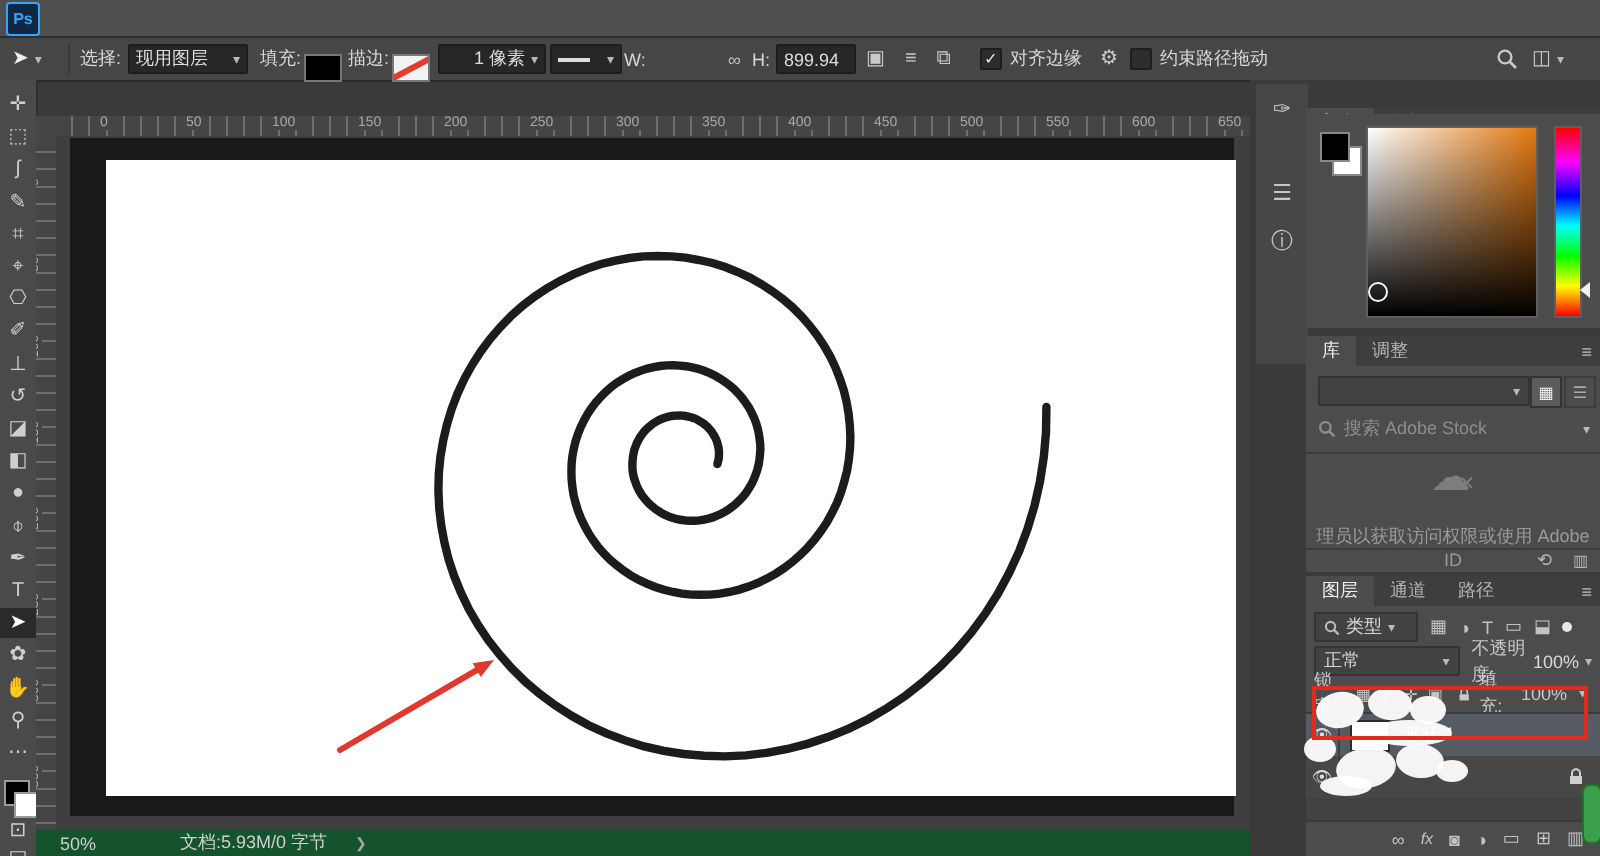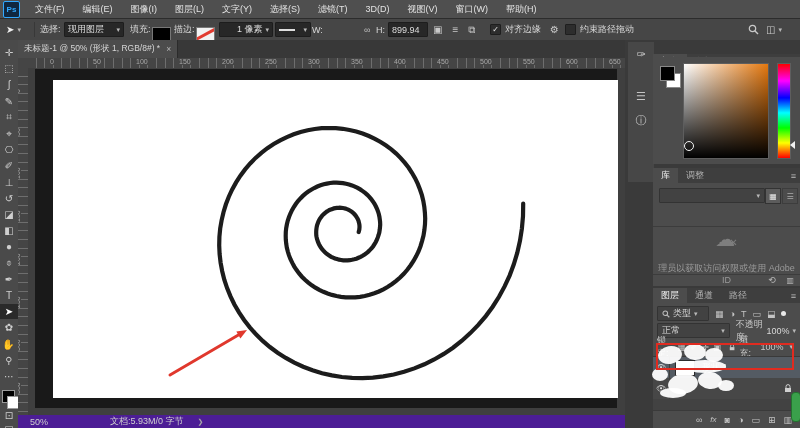--- a/index.html
+++ b/index.html
@@ -34,21 +34,21 @@
   .rulerv{position:absolute;left:18px;top:68px;width:10px;height:347px;border-right:1px solid #2b2b2b;
           background-image:repeating-linear-gradient(to bottom,#454545 0px,#454545 7.6px,#6e6e6e 7.6px,#6e6e6e 8.6px);}
   .rcorner{position:absolute;left:18px;top:58px;width:10px;height:10px;background:#454545;border-right:1px solid #2b2b2b;border-bottom:1px solid #2b2b2b;}
   .hlab{position:absolute;top:0;color:#a8a8a8;background:#454545;padding-right:2px;}
   .vlab{position:absolute;left:0;color:#a8a8a8;background:#454545;transform:rotate(-90deg);transform-origin:2px 6px;}
   
   .pasteboard{position:absolute;left:28px;top:68px;width:597px;height:347px;background:#3f3f3f;}
   .docframe{position:absolute;left:7px;top:1px;width:582px;height:339px;background:#191919;}
   .docwhite{position:absolute;left:18px;top:11px;width:565px;height:318px;background:#ffffff;}
   
-  .statusbar{position:absolute;left:18px;top:415px;width:607px;height:13px;background:#4c1d95;display:flex;align-items:center;color:#cfcfcf;}
+  .statusbar{position:absolute;left:18px;top:415px;width:607px;height:13px;background:#14532d;display:flex;align-items:center;color:#cfcfcf;}
   
   .dock{position:absolute;left:625px;top:40px;width:175px;height:388px;background:#3a3a3a;}
   .dockstrip{position:absolute;left:3px;top:2px;width:26px;height:140px;background:#474747;border-radius:0 0 0 0;}
   .dockbtn{width:26px;height:24px;display:flex;align-items:center;justify-content:center;color:#c6c6c6;font-size:11px;}
   .panel-tabs{position:absolute;height:15px;left:28px;width:147px;background:#3e3e3e;display:flex;align-items:flex-end;}
   .ptab{height:15px;display:flex;align-items:center;padding:0 8px;color:#b2b2b2;}
   .ptab.active{background:#4c4c4c;color:#f0f0f0;}
   .pmenu{position:absolute;right:4px;top:3px;color:#bdbdbd;font-size:9px;}
   .pbody{position:absolute;left:28px;width:147px;background:#4c4c4c;}
   .dfield{background:#424242;border:1px solid #333;border-radius:1px;height:13px;display:flex;align-items:center;padding:0 4px;color:#d5d5d5;}
@@ -59,33 +59,20 @@
   .redbox{position:absolute;left:656px;top:343px;width:134px;height:23px;border:2px solid #e02b20;z-index:30;}
 </style>
 </head>
 <body>
 
 <div id="app">
 
   <div class="menubar">
     <div class="pslogo">
         <span>Ps</span>
-      </div>
-    <div id="menu-items" class="row">
-        <span class="menuitem">文件(F)</span>
-        <span class="menuitem">编辑(E)</span>
-        <span class="menuitem">图像(I)</span>
-        <span class="menuitem">图层(L)</span>
-        <span class="menuitem">文字(Y)</span>
-        <span class="menuitem">选择(S)</span>
-        <span class="menuitem">滤镜(T)</span>
-        <span class="menuitem">3D(D)</span>
-        <span class="menuitem">视图(V)</span>
-        <span class="menuitem">窗口(W)</span>
-        <span class="menuitem">帮助(H)</span>
       </div>
   </div>
 
   <div class="optionsbar">
     <div class="ob" style="left:6px;">
       <span style="color:#eee;font-size:10px;">➤</span>
       <span class="chev">▾</span>
     </div>
     <div class="sep" style="left:34px;"></div>
     <div class="ob" style="left:40px;">
@@ -193,26 +180,20 @@
     <div class="abs" style="left:2px;top:350px;">
       <span style="display:block;width:11px;height:11px;background:#000;border:1px solid #9a9a9a;"></span>
     </div>
     <div class="abs" style="left:7px;top:356px;">
       <span style="display:block;width:11px;height:11px;background:#fff;border:1px solid #9a9a9a;"></span>
     </div>
     <div class="tool" style="top:368px;">⊡</div>
     <div class="tool" style="top:382px;">⬓</div>
   </div>
 
-  <div class="tabbar">
-    <div class="doctab">
-      <span>未标题-1 @ 50% (形状 1, RGB/8#) *</span>
-      <span style="margin-left:6px;color:#b5b5b5;">×</span>
-    </div>
-  </div>
 
   <div class="rcorner"></div>
   <div class="rulerh ruler" id="rulerh">
       <span class="hlab" style="left: 22px;">0</span>
       <span class="hlab" style="left: 65px;">50</span>
       <span class="hlab" style="left: 108px;">100</span>
       <span class="hlab" style="left: 151px;">150</span>
       <span class="hlab" style="left: 194px;">200</span>
       <span class="hlab" style="left: 237px;">250</span>
       <span class="hlab" style="left: 280px;">300</span>
@@ -242,21 +223,21 @@
           <path id="spiral-path" fill="none" stroke-linecap="round" d="M305.7,152.0L306.0,150.8L306.3,149.7L306.4,148.5L306.5,147.3L306.5,146.0L306.4,144.8L306.2,143.6L305.9,142.4L305.6,141.2L305.2,140.0L304.6,138.8L304.0,137.7L303.3,136.6L302.6,135.5L301.7,134.5L300.8,133.5L299.8,132.6L298.7,131.7L297.6,131.0L296.4,130.3L295.2,129.6L293.9,129.1L292.5,128.6L291.1,128.3L289.7,128.0L288.3,127.8L286.8,127.7L285.3,127.8L283.8,127.9L282.4,128.1L280.9,128.4L279.4,128.9L278.0,129.4L276.5,130.0L275.2,130.8L273.8,131.6L272.5,132.6L271.3,133.6L270.1,134.7L269.0,135.9L268.0,137.2L267.0,138.6L266.2,140.1L265.4,141.6L264.8,143.2L264.2,144.8L263.8,146.5L263.5,148.2L263.3,150.0L263.2,151.7L263.2,153.5L263.3,155.4L263.6,157.2L264.0,159.0L264.6,160.7L265.2,162.5L266.0,164.2L266.9,165.9L267.9,167.5L269.1,169.1L270.4,170.6L271.7,172.0L273.2,173.3L274.8,174.6L276.5,175.7L278.2,176.8L280.1,177.7L282.0,178.5L284.0,179.1L286.0,179.7L288.1,180.0L290.3,180.3L292.4,180.4L294.6,180.4L296.8,180.2L299.0,179.8L301.2,179.3L303.4,178.7L305.5,177.8L307.6,176.9L309.6,175.8L311.6,174.5L313.5,173.1L315.3,171.6L317.0,169.9L318.7,168.1L320.2,166.2L321.5,164.1L322.8,162.0L323.9,159.7L324.8,157.4L325.6,155.0L326.3,152.5L326.7,149.9L327.0,147.3L327.2,144.7L327.1,142.0L326.8,139.4L326.4,136.7L325.8,134.0L325.0,131.4L324.0,128.8L322.8,126.3L321.5,123.8L319.9,121.4L318.2,119.1L316.3,116.9L314.3,114.8L312.1,112.9L309.7,111.1L307.2,109.4L304.6,107.9L301.9,106.6L299.0,105.4L296.1,104.4L293.1,103.7L290.0,103.1L286.8,102.8L283.6,102.6L280.4,102.7L277.1,103.0L273.9,103.6L270.7,104.3L267.5,105.3L264.3,106.5L261.2,108.0L258.2,109.7L255.3,111.5L252.5,113.6L249.9,115.9L247.4,118.4L245.0,121.1L242.8,124.0L240.8,127.0L239.0,130.2L237.4,133.5L236.0,137.0L234.8,140.6L233.9,144.3L233.2,148.0L232.8,151.9L232.7,155.8L232.8,159.7L233.2,163.6L233.8,167.6L234.8,171.5L236.0,175.4L237.5,179.2L239.3,182.9L241.3,186.6L243.6,190.1L246.1,193.5L248.9,196.7L252.0,199.8L255.3,202.6L258.8,205.3L262.4,207.7L266.3,209.9L270.4,211.8L274.6,213.5L279.0,214.9L283.5,216.0L288.0,216.8L292.7,217.3L297.4,217.4L302.2,217.3L307.0,216.8L311.8,216.0L316.6,214.8L321.3,213.3L325.9,211.5L330.4,209.3L334.9,206.8L339.1,204.0L343.2,200.9L347.1,197.5L350.8,193.8L354.3,189.8L357.5,185.5L360.5,181.0L363.1,176.3L365.5,171.4L367.5,166.2L369.1,160.9L370.5,155.5L371.4,149.9L372.0,144.2L372.2,138.5L371.9,132.7L371.3,126.8L370.3,121.0L368.9,115.2L367.0,109.5L364.8,103.9L362.2,98.4L359.1,93.0L355.7,87.8L351.9,82.9L347.7,78.1L343.2,73.6L338.3,69.4L333.1,65.6L327.6,62.0L321.9,58.8L315.9,56.0L309.6,53.5L303.2,51.5L296.5,50.0L289.7,48.8L282.8,48.2L275.8,48.0L268.8,48.2L261.7,49.0L254.7,50.3L247.6,52.0L240.7,54.3L233.9,57.1L227.2,60.3L220.7,64.0L214.4,68.2L208.4,72.8L202.6,77.9L197.2,83.5L192.1,89.4L187.4,95.7L183.1,102.4L179.2,109.4L175.8,116.7L172.9,124.3L170.5,132.2L168.6,140.3L167.2,148.5L166.4,156.9L166.2,165.4L166.6,174.0L167.6,182.6L169.2,191.2L171.3,199.7L174.1,208.1L177.5,216.4L181.4,224.5L186.0,232.4L191.1,240.0L196.8,247.3L203.0,254.3L209.7,260.9L216.9,267.0L224.6,272.7L232.8,277.9L241.3,282.6L250.2,286.7L259.5,290.2L269.1,293.2L278.9,295.4L288.9,297.0L299.1,297.9L309.5,298.2L319.9,297.7L330.3,296.4L340.7,294.5L351.1,291.8L361.3,288.4L371.4,284.3L381.2,279.5L390.8,273.9L400.0,267.7L408.9,260.7L417.3,253.1L425.3,244.9L432.8,236.1L439.7,226.7L446.0,216.8L451.6,206.4L456.6,195.6L460.8,184.3L464.3,172.7L467.0,160.7L468.9,148.5L470.0,136.1L470.2,123.5" stroke="#1c1c1c" stroke-width="4.2"></path>
           <line id="arrow-line" stroke-width="3" stroke-linecap="round" x1="117" y1="295" x2="185.36628055873396" y2="255.04568019294769" stroke="#e0382d"></line>
           <polygon id="arrow-head" points="194,250 187.38455263591302,258.4991679694541 183.3480084815549,251.59219241644126" fill="#e0382d"></polygon>
         </svg>
       </div>
     </div>
   </div>
 
   <div class="statusbar">
     <span style="margin-left:12px;">50%</span>
-    <span style="margin-left:62px;">文档:5.93M/0 字节</span>
+    <span style="margin-left:42px;">文档:5.93M/0 字节</span>
     <span style="margin-left:14px;color:#a8a8a8;font-size:7px;">❯</span>
   </div>
 
   <div class="dock">
     <div class="dockstrip">
       <div id="dock-icons">
           <div class="dockbtn" style="margin-bottom: 18px;">✑</div>
           <div class="dockbtn">☰</div>
           <div class="dockbtn">ⓘ</div>
         </div>
@@ -293,20 +274,28 @@
     <div class="pbody" style="top:143px;height:103px;">
       <div class="dfield" style="position:absolute;left:6px;top:5px;width:96px;justify-content:flex-end;">
           <span class="chev">▾</span>
         </div>
       <div class="abs" style="left:112px;top:5px;width:14px;height:14px;background:#5c5c5c;border:1px solid #333;display:flex;align-items:center;justify-content:center;color:#eee;font-size:8px;">
           <span>▦</span>
         </div>
       <div class="abs" style="left:129px;top:5px;width:14px;height:14px;border:1px solid #3d3d3d;display:flex;align-items:center;justify-content:center;color:#aaa;font-size:8px;">
           <span>☰</span>
         </div>
+      <div class="abs row" style="left:6px;top:25px;width:136px;height:13px;">
+        <svg width="9" height="9" viewBox="0 0 11 11">
+            <circle cx="4.5" cy="4.5" r="3.2" fill="none" stroke="#8d8d8d" stroke-width="1.4"></circle>
+            <line x1="7" y1="7" x2="10" y2="10" stroke="#8d8d8d" stroke-width="1.6"></line>
+          </svg>
+        <span style="color:#8d8d8d;margin-left:4px;">搜索 Adobe Stock</span>
+        <span class="chev" style="margin-left:auto;">▾</span>
+      </div>
       <div class="abs" style="left:0;top:43px;width:147px;height:1px;background:#3c3c3c;"></div>
       <div class="abs" style="left:0;top:46px;width:147px;text-align:center;color:#7e7e7e;font-size:20px;line-height:20px;">
         <span>☁</span><span style="font-size:10px;margin-left:-6px;">✕</span>
       </div>
       <div class="abs" style="left:0;top:79px;width:147px;text-align:center;color:#9a9a9a;">理员以获取访问权限或使用 Adobe ID</div>
       <div class="abs" style="left:0;top:91px;width:147px;height:1px;background:#3c3c3c;"></div>
       <div class="abs" style="right:24px;top:92px;color:#b5b5b5;font-size:9px;">⟲</div>
       <div class="abs" style="right:6px;top:93px;color:#b5b5b5;font-size:8px;">▥</div>
     </div>
 

